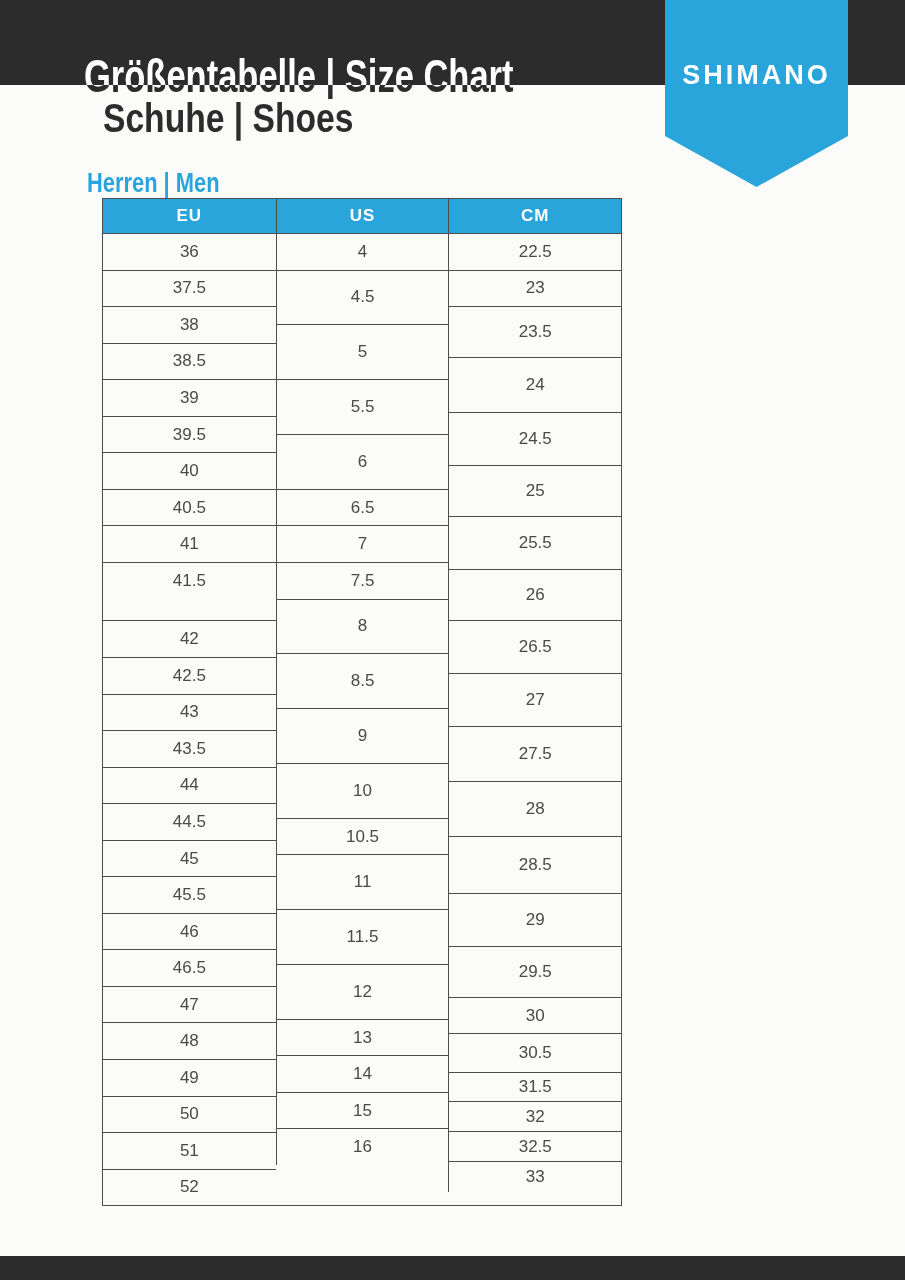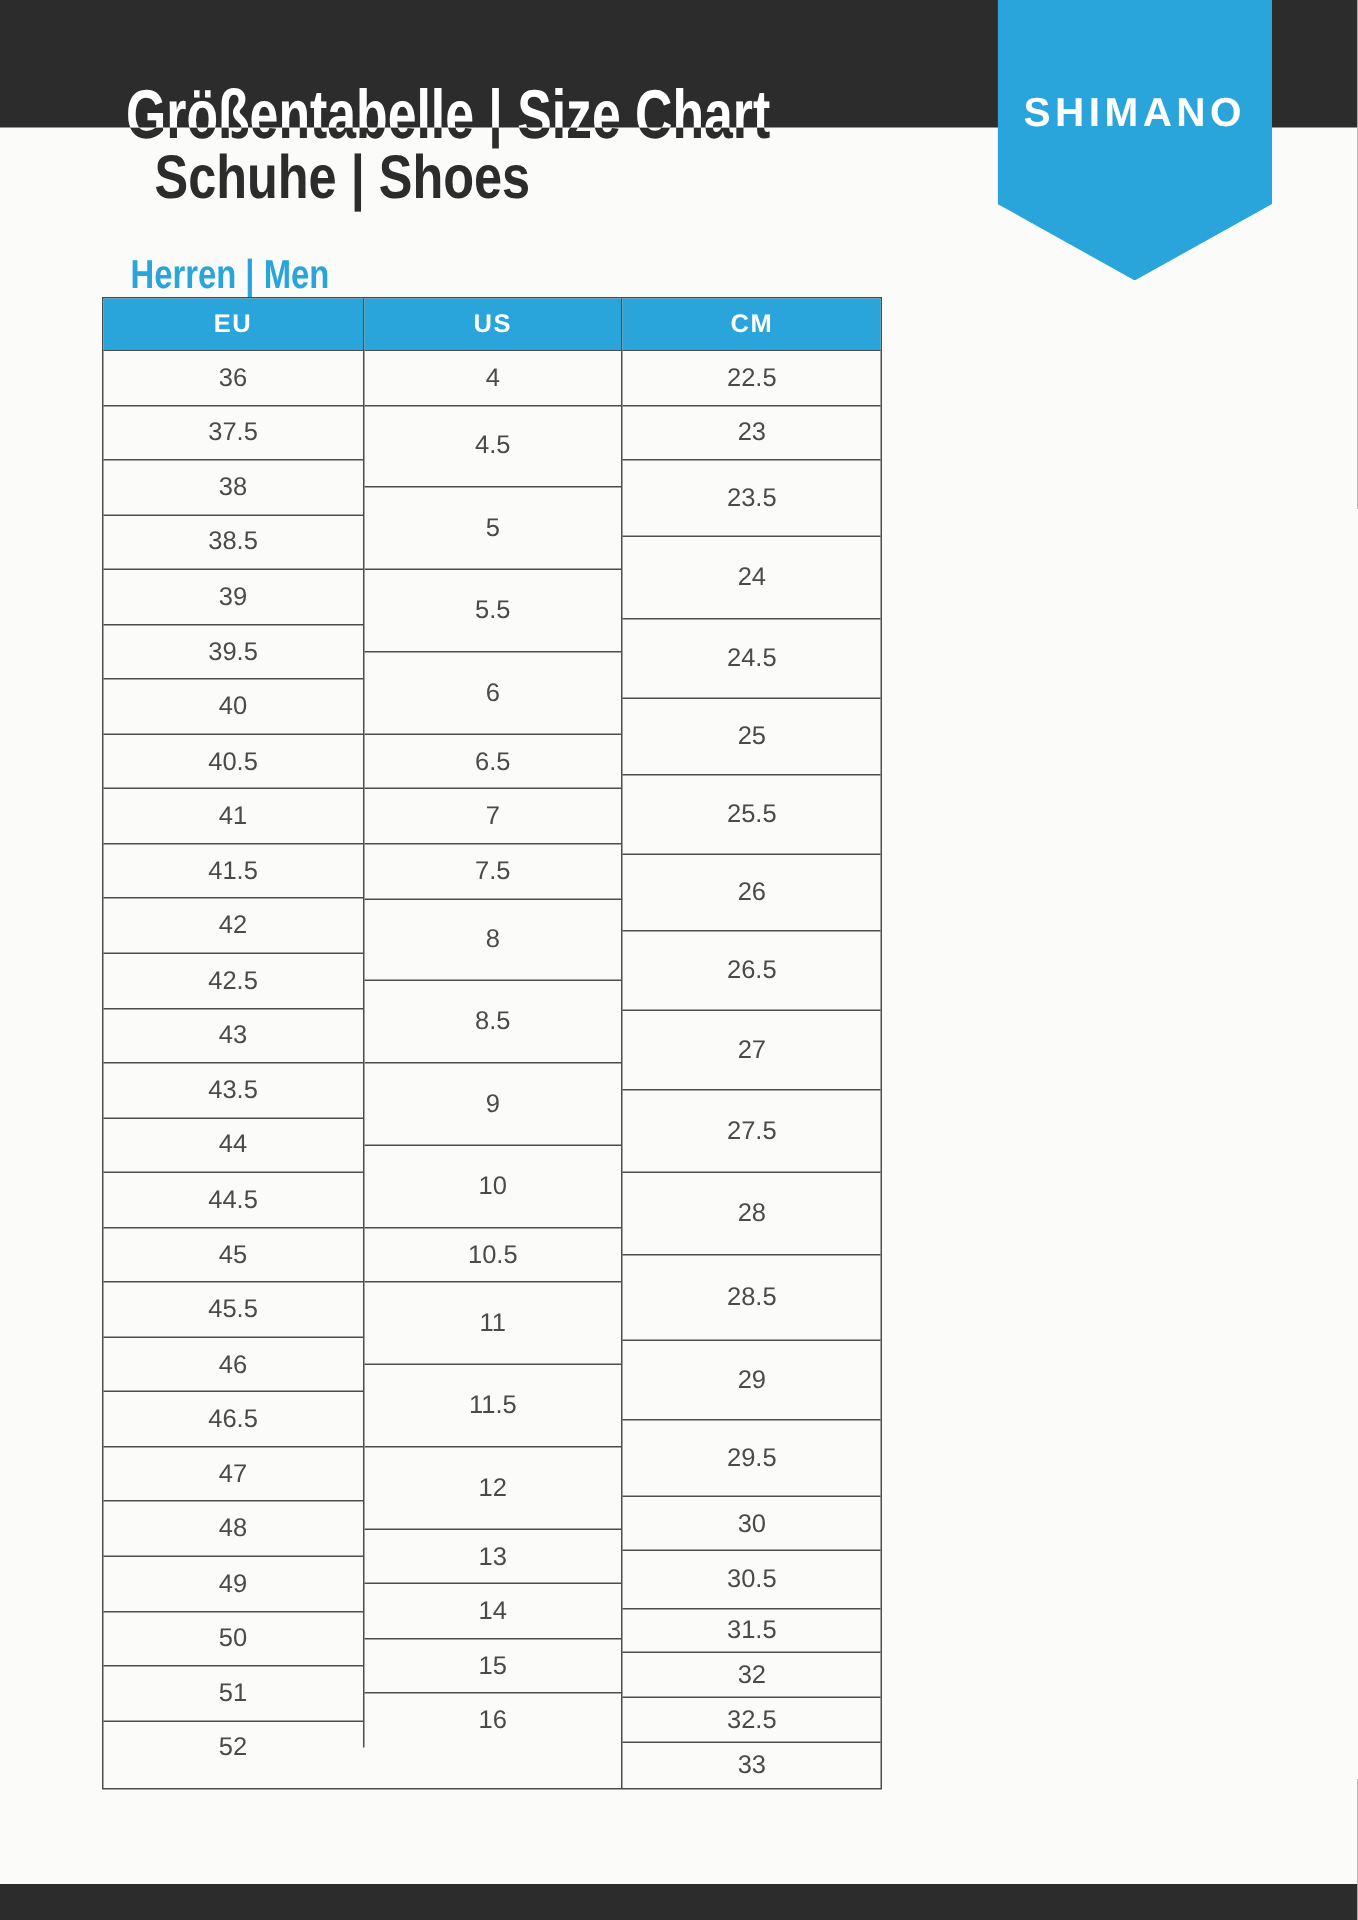--- a/index.html
+++ b/index.html
@@ -36,21 +36,21 @@
     font-size:41px; line-height:41px; font-weight:bold; color:#2d2c2d;
     transform:scaleX(0.82); transform-origin:left top; z-index:2;
   }
   .section-label {
     position:absolute; left:87px; top:170px; white-space:nowrap;
     font-size:27px; line-height:27px; font-weight:bold; color:#29a5db;
     transform:scaleX(0.81); transform-origin:left top;
   }
   
   .tbl {
-    position:absolute; left:68px; top:198px;
+    position:absolute; left:102px; top:198px;
     display:flex; align-items:flex-start;
     border:1px solid #4d4d4d;
   }
   .col { width:172.7px; }
   .col + .col { border-left:1px solid #4d4d4d; }
   .col-header {
     height:34px; background:#29a5db; color:#ffffff;
     display:flex; align-items:center; justify-content:center;
     font-size:17px; font-weight:bold; letter-spacing:1px;
   }
@@ -88,21 +88,21 @@
     <div class="cell" style="height: 36.56px;">36</div>
         <div class="cell" style="height: 36.56px;">37.5</div>
         <div class="cell" style="height: 36.56px;">38</div>
         <div class="cell" style="height: 36.56px;">38.5</div>
         <div class="cell" style="height: 36.56px;">39</div>
         <div class="cell" style="height: 36.56px;">39.5</div>
         <div class="cell" style="height: 36.56px;">40</div>
         <div class="cell" style="height: 36.56px;">40.5</div>
         <div class="cell" style="height: 36.56px;">41</div>
         <div class="cell" style="height: 36.56px;">41.5</div>
-        <div class="cell" style="height: 36.56px;">42</div>
+        <div class="cell" style="height: 36.56px; margin-top: 22px;">42</div>
         <div class="cell" style="height: 36.56px;">42.5</div>
         <div class="cell" style="height: 36.56px;">43</div>
         <div class="cell" style="height: 36.56px;">43.5</div>
         <div class="cell" style="height: 36.56px;">44</div>
         <div class="cell" style="height: 36.56px;">44.5</div>
         <div class="cell" style="height: 36.56px;">45</div>
         <div class="cell" style="height: 36.56px;">45.5</div>
         <div class="cell" style="height: 36.56px;">46</div>
         <div class="cell" style="height: 36.56px;">46.5</div>
         <div class="cell" style="height: 36.56px;">47</div>

